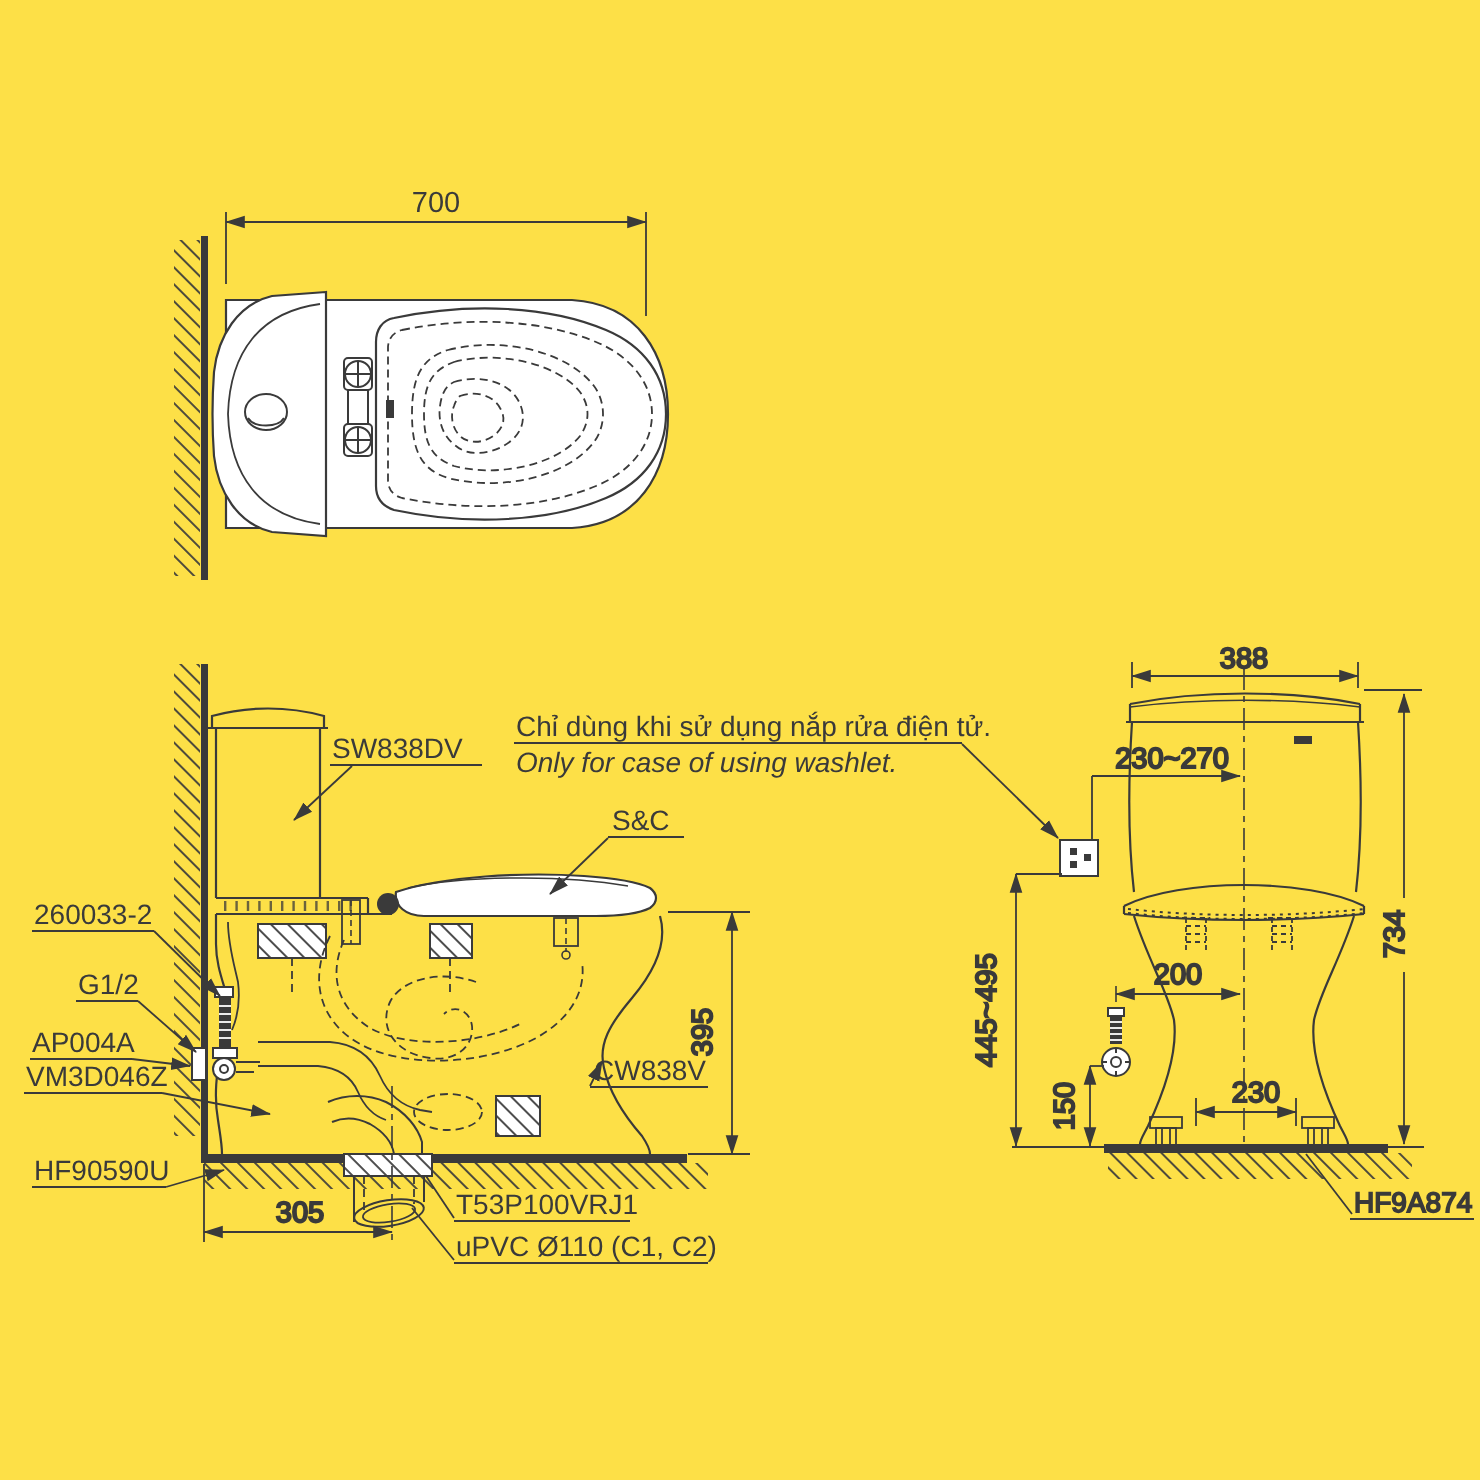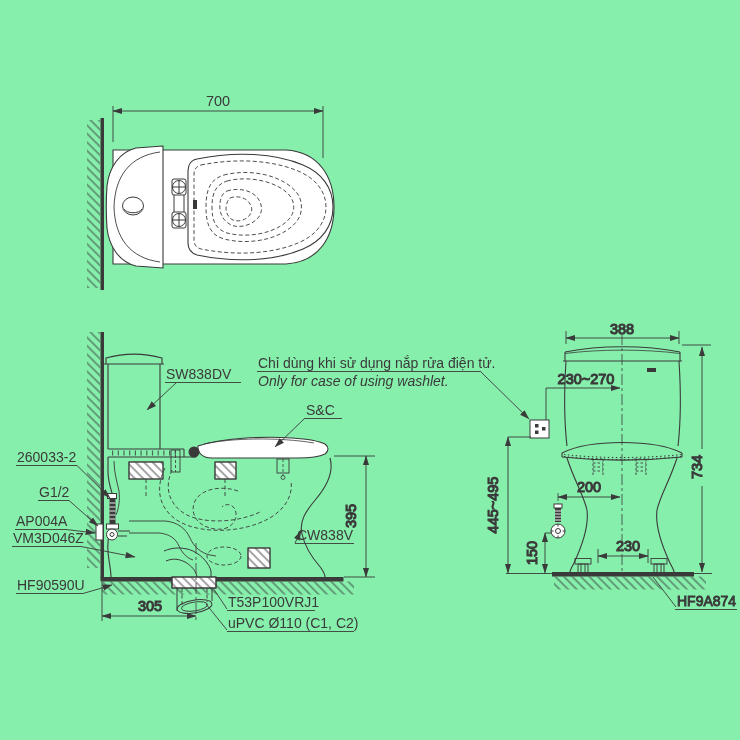--- a/index.html
+++ b/index.html
@@ -1,16 +1,16 @@
 <!DOCTYPE html>
 <html><head>
 <meta charset="utf-8">
 <style>
   html,body{margin:0;padding:0;background:#ffffff;}
-  .stage{position:relative;width:740px;height:740px;background:#86efac;overflow:hidden;}
+  .stage{position:relative;width:740px;height:740px;background:#fde047;overflow:hidden;}
   svg{position:absolute;left:0;top:0;}
   text{font-family:"Liberation Sans", sans-serif;fill:#3a3a3a;}
   .lbl{font-size:14px;}
   .dim{font-size:14.5px;}
   .note{font-size:14px;}
   .noteEn{font-size:14px;font-style:italic;}
 </style>
 </head>
 <body>
 

